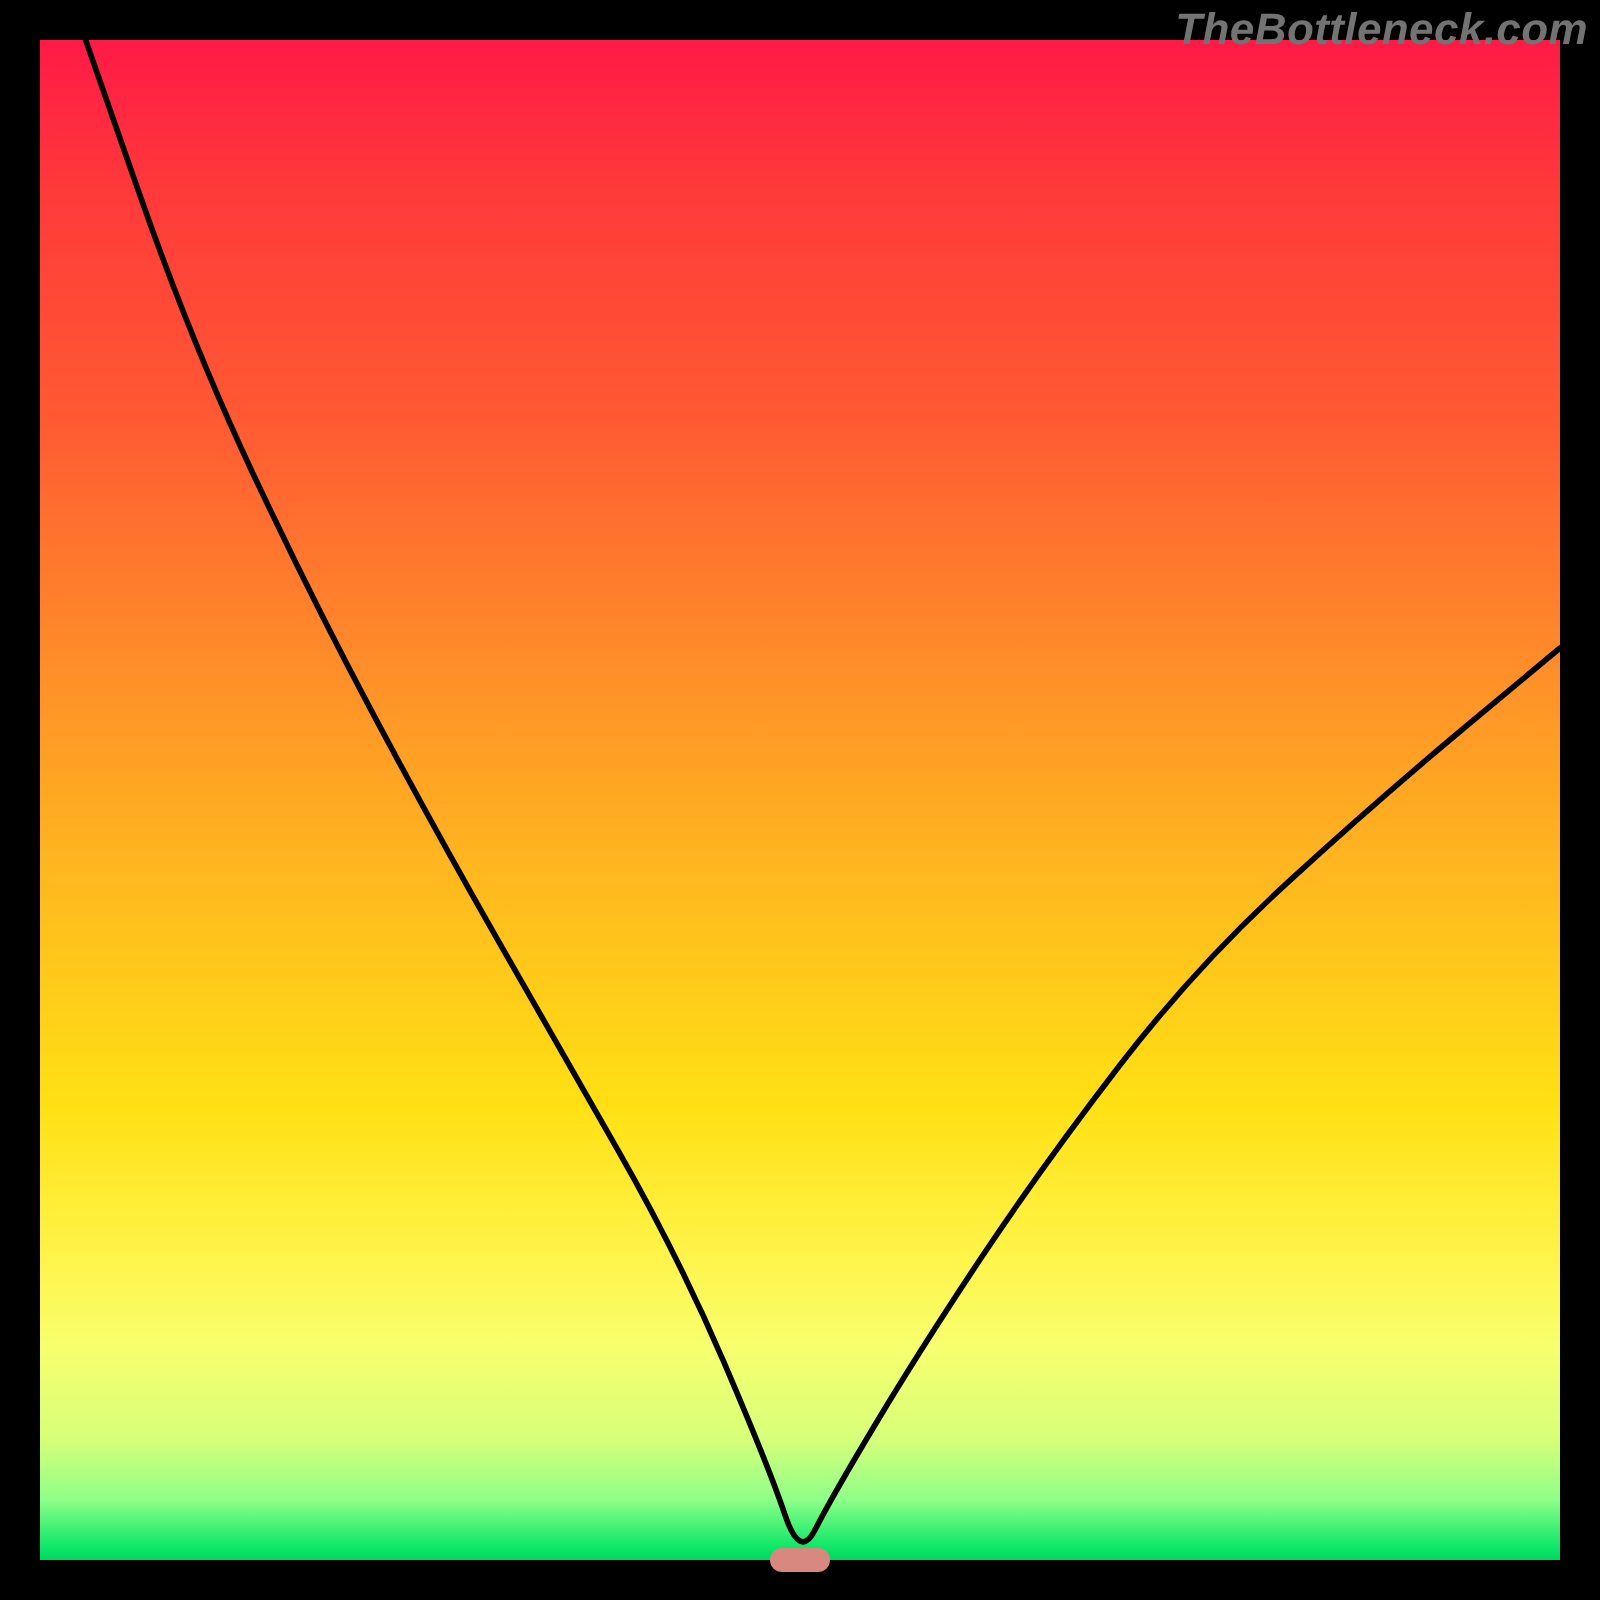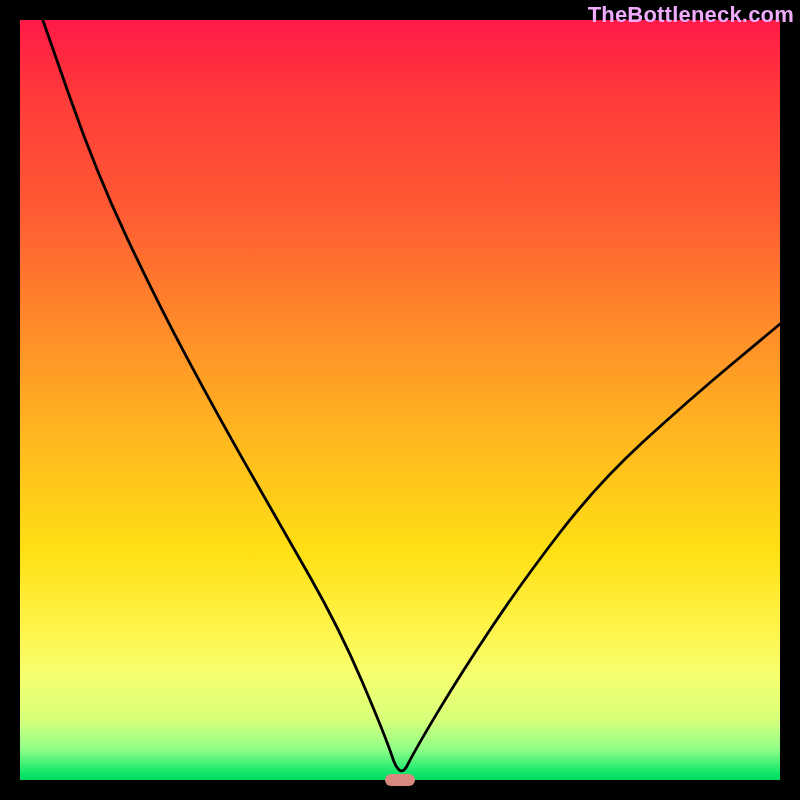--- a/index.html
+++ b/index.html
@@ -37,25 +37,26 @@
       #d8ff7a 92%,
       #8fff88 96%,
       #12e86a 99%,
       #00d860 100%
     );
   }
   .watermark {
     position: absolute;
     top: 2px;
     right: 6px;
-    color: #f0abfc;
+    color: #737373;
     font-size: 22px;
     font-weight: 600;
     letter-spacing: 0.2px;
     user-select: none;
+    font-style: italic;
   }
   svg.curve {
     position: absolute;
     left: 0;
     top: 0;
     width: 760px;
     height: 760px;
     overflow: visible;
   }
   .marker {

